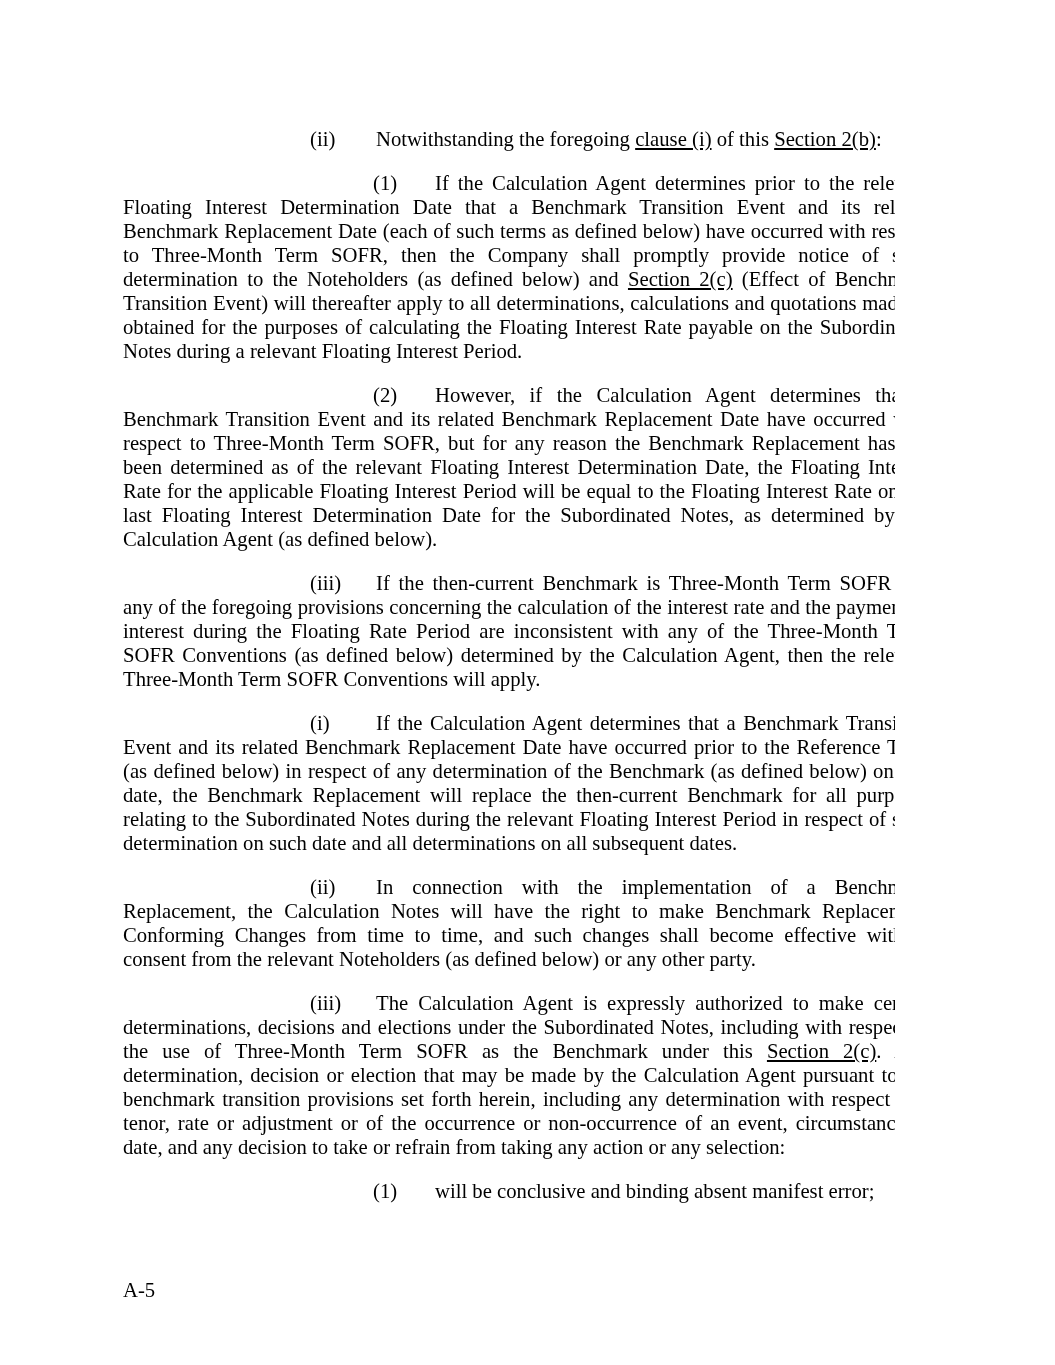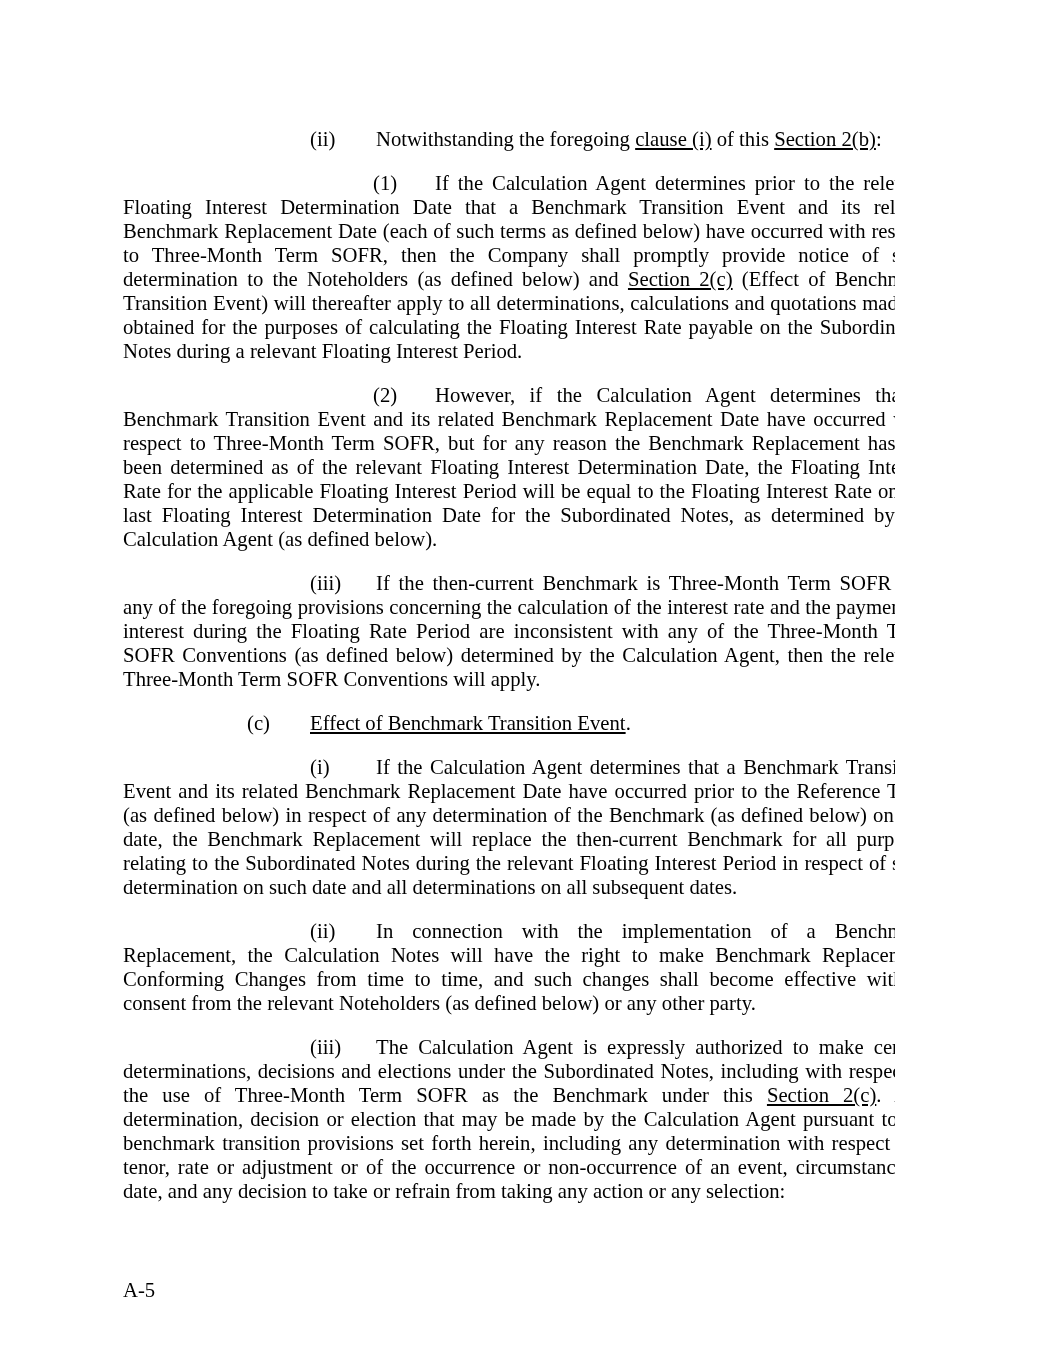--- a/index.html
+++ b/index.html
@@ -55,25 +55,25 @@
   <div class="content">
 
     <p class="para lvl-roman"><span class="label">(ii)</span><span>Notwithstanding the foregoing </span><span class="u">clause (i)</span><span> of this </span><span class="u">Section 2(b)</span><span>:</span></p>
 
     <p class="para lvl-num"><span class="label">(1)</span><span>If the Calculation Agent determines prior to the relevant Floating Interest Determination Date that a Benchmark Transition Event and its related Benchmark Replacement Date (each of such terms as defined below) have occurred with respect to Three-Month Term SOFR, then the Company shall promptly provide notice of such determination to the Noteholders (as defined below) and </span><span class="u">Section 2(c)</span><span> (Effect of Benchmark Transition Event) will thereafter apply to all determinations, calculations and quotations made or obtained for the purposes of calculating the Floating Interest Rate payable on the Subordinated Notes during a relevant Floating Interest Period.</span></p>
 
     <p class="para lvl-num"><span class="label">(2)</span><span>However, if the Calculation Agent determines that a Benchmark Transition Event and its related Benchmark Replacement Date have occurred with respect to Three-Month Term SOFR, but for any reason the Benchmark Replacement has not been determined as of the relevant Floating Interest Determination Date, the Floating Interest Rate for the applicable Floating Interest Period will be equal to the Floating Interest Rate on the last Floating Interest Determination Date for the Subordinated Notes, as determined by the Calculation Agent (as defined below).</span></p>
 
     <p class="para lvl-roman"><span class="label">(iii)</span><span>If the then-current Benchmark is Three-Month Term SOFR and any of the foregoing provisions concerning the calculation of the interest rate and the payment of interest during the Floating Rate Period are inconsistent with any of the Three-Month Term SOFR Conventions (as defined below) determined by the Calculation Agent, then the relevant Three-Month Term SOFR Conventions will apply.</span></p>
 
-    <p class="para lvl-letter"><span class="label">(c)</span><span class="u">Effect of Benchmark Transition Event</span><span>.</span></p>
 
     <p class="para lvl-roman"><span class="label">(i)</span><span>If the Calculation Agent determines that a Benchmark Transition Event and its related Benchmark Replacement Date have occurred prior to the Reference Time (as defined below) in respect of any determination of the Benchmark (as defined below) on any date, the Benchmark Replacement will replace the then-current Benchmark for all purposes relating to the Subordinated Notes during the relevant Floating Interest Period in respect of such determination on such date and all determinations on all subsequent dates.</span></p>
 
     <p class="para lvl-roman"><span class="label">(ii)</span><span>In connection with the implementation of a Benchmark Replacement, the Calculation Notes will have the right to make Benchmark Replacement Conforming Changes from time to time, and such changes shall become effective without consent from the relevant Noteholders (as defined below) or any other party.</span></p>
 
     <p class="para lvl-roman"><span class="label">(iii)</span><span>The Calculation Agent is expressly authorized to make certain determinations, decisions and elections under the Subordinated Notes, including with respect to the use of Three-Month Term SOFR as the Benchmark under this </span><span class="u">Section 2(c)</span><span>. Any determination, decision or election that may be made by the Calculation Agent pursuant to the benchmark transition provisions set forth herein, including any determination with respect to a tenor, rate or adjustment or of the occurrence or non-occurrence of an event, circumstance or date, and any decision to take or refrain from taking any action or any selection:</span></p>
 
+    <p class="para lvl-num"><span class="label">(1)</span><span>will be conclusive and binding absent manifest error;</span></p>
 
   </div>
 
   <div class="footer"><span>A-5</span></div>
 </div>
 
 </body></html>

